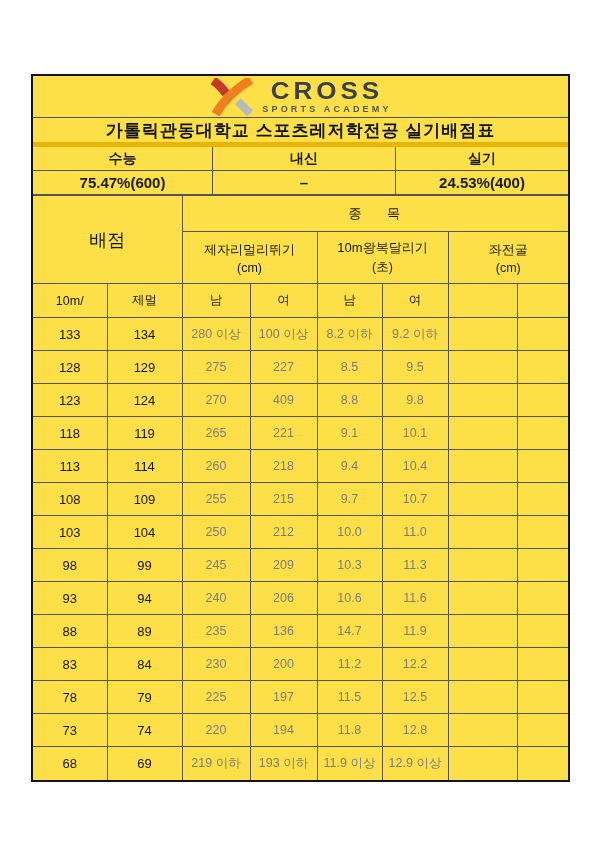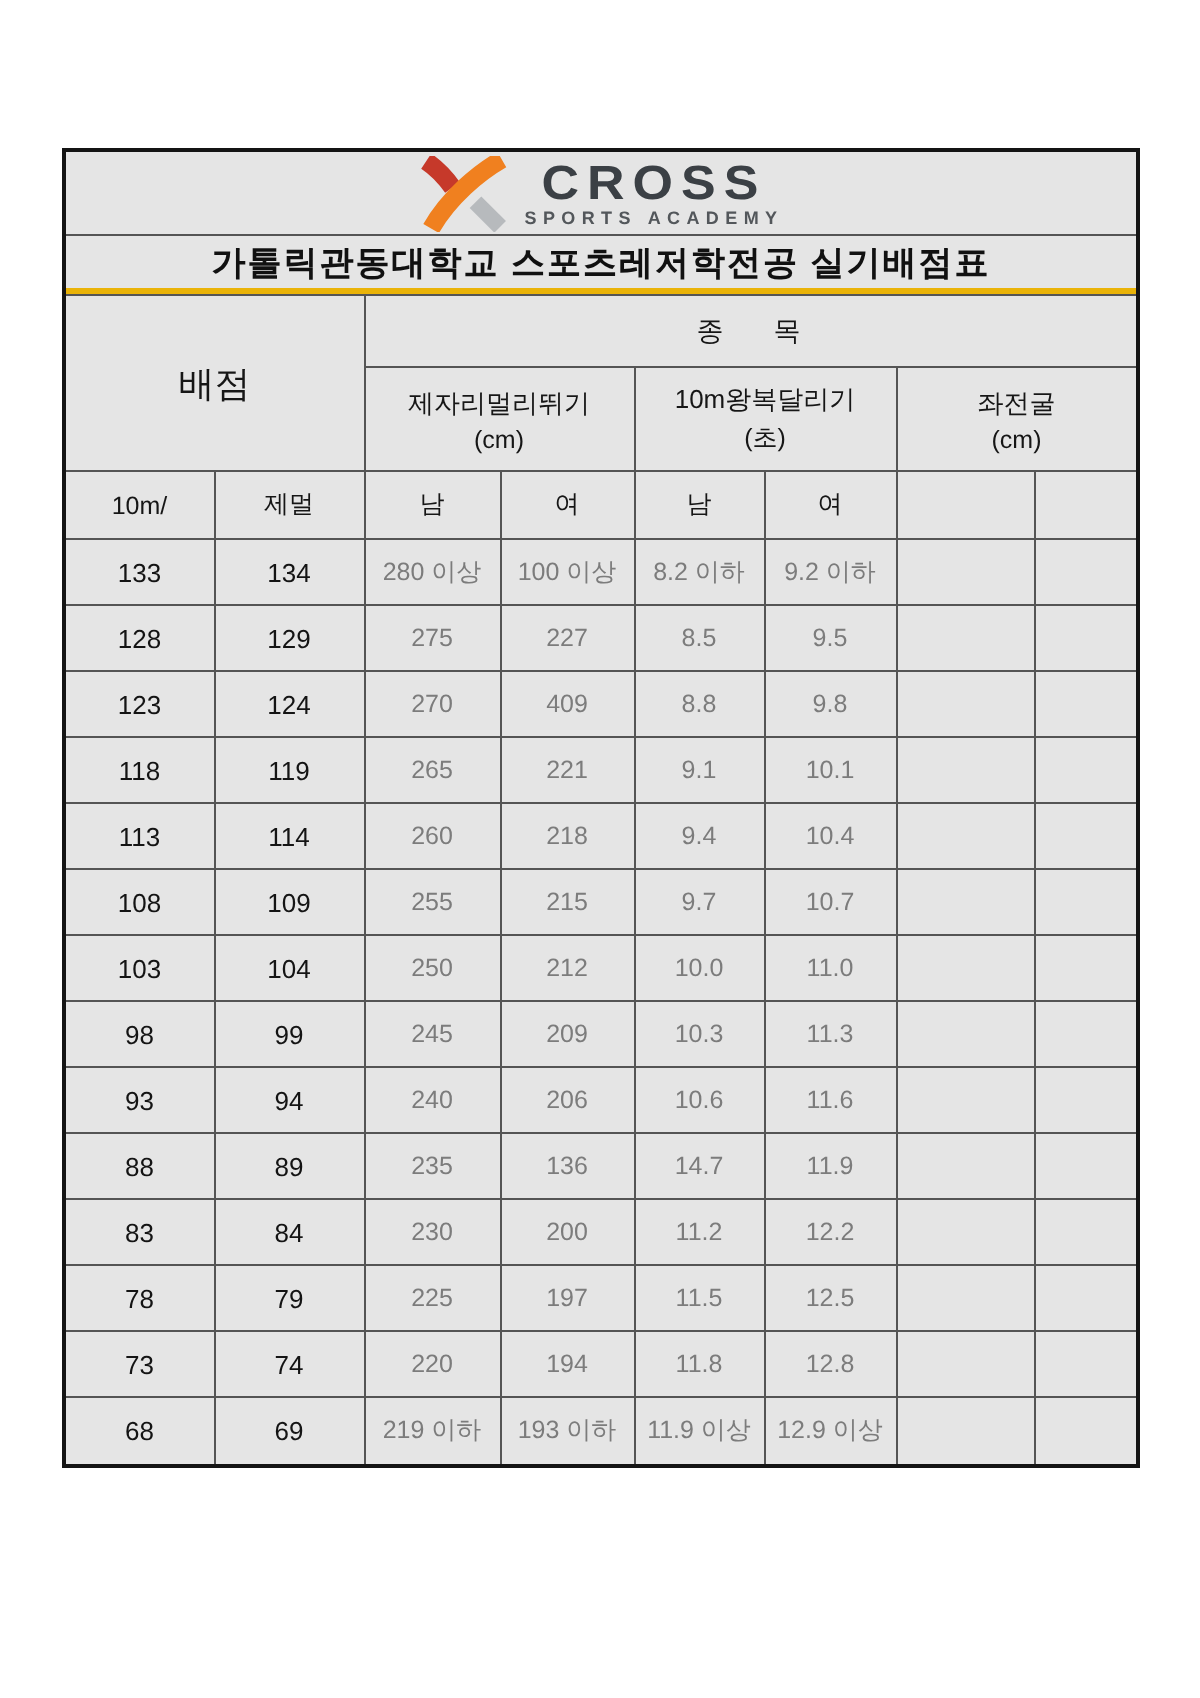--- a/index.html
+++ b/index.html
@@ -3,21 +3,21 @@
 <meta charset="utf-8">
 <style>
   * { margin: 0; padding: 0; box-sizing: border-box; }
   html, body { width: 600px; height: 849px; background: #ffffff; }
   body { font-family: "Liberation Sans", "DejaVu Sans", sans-serif; color: #1a1a1a; }
 
   .page { position: relative; width: 600px; height: 849px; background: #fff; }
 
   .doc {
     position: absolute; left: 31px; top: 74px; width: 539px;
-    border: 2px solid #141414; background: #e5e5e5;
+    border: 2px solid #141414; background: #fde047;
   }
 
   
   .logo-row {
     height: 42px; display: flex; align-items: center; justify-content: center;
     gap: 7px; border-bottom: 1px solid #555;
   }
   .logo-mark { width: 46px; height: 38px; flex: 0 0 auto; }
   .logo-text { display: flex; flex-direction: column; align-items: center; }
   .brand {
@@ -26,21 +26,21 @@
   }
   .tagline {
     font-size: 9px; font-weight: bold; letter-spacing: 3.2px; color: #53575b;
     margin-top: 1px;
   }
 
   
   .title-row {
     height: 29px; display: flex; align-items: center; justify-content: center;
     font-size: 17px; font-weight: bold; letter-spacing: 1px;
-    border-bottom: 3px solid #eab308; color: #111;
+    border-bottom: 5px solid #eab308; color: #111;
   }
 
   
   .ratio-grid { display: grid; grid-template-columns: 180px 183px 1fr; }
   .ratio-grid .cell {
     height: 24px; display: flex; align-items: center; justify-content: center;
     border-bottom: 1px solid #555; border-right: 1px solid #555;
   }
   .ratio-grid .cell:nth-child(3n) { border-right: none; }
   .ratio-grid .hdr { font-size: 14px; font-weight: bold; }
@@ -81,20 +81,28 @@
         <path d="M51,2 C37,10 19,25 8,44" stroke="#f0801f" stroke-width="11" fill="none"></path>
       </svg>
       <div class="logo-text">
         <div class="brand">CROSS</div>
         <div class="tagline">SPORTS ACADEMY</div>
       </div>
     </div>
 
     <div class="title-row">가톨릭관동대학교 스포츠레저학전공 실기배점표</div>
 
+    <div class="ratio-grid">
+      <div class="cell hdr">수능</div>
+      <div class="cell hdr">내신</div>
+      <div class="cell hdr">실기</div>
+      <div class="cell val">75.47%(600)</div>
+      <div class="cell val">–</div>
+      <div class="cell val">24.53%(400)</div>
+    </div>
 
     <table class="score">
       <colgroup>
         <col style="width:74px">
           <col style="width:75px">
         <col style="width:68px">
           <col style="width:67px">
         <col style="width:65px">
           <col style="width:66px">
         <col style="width:69px">

